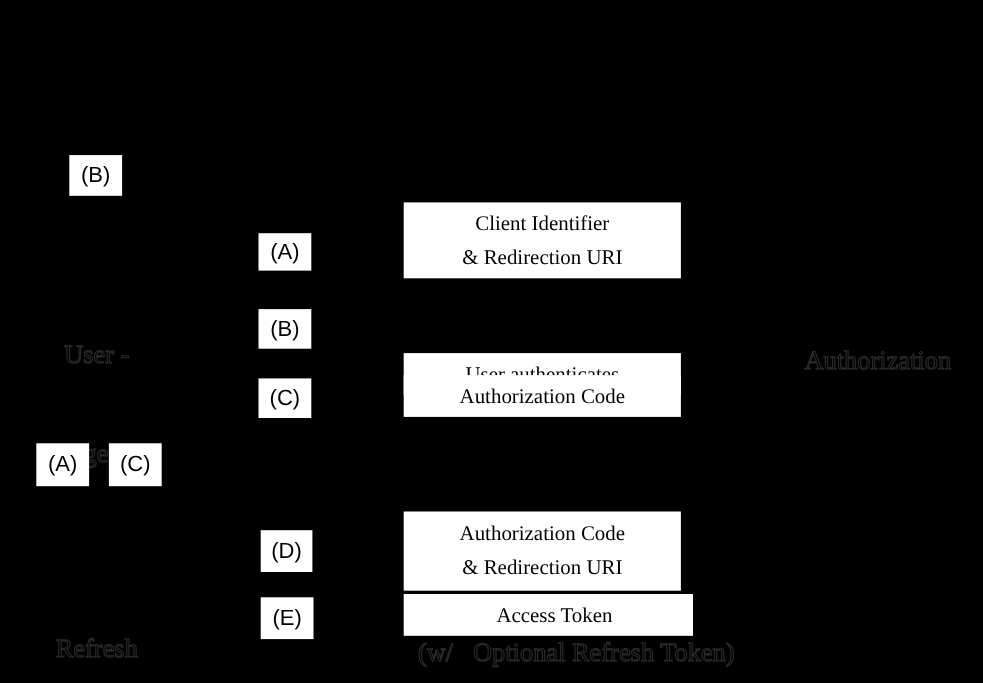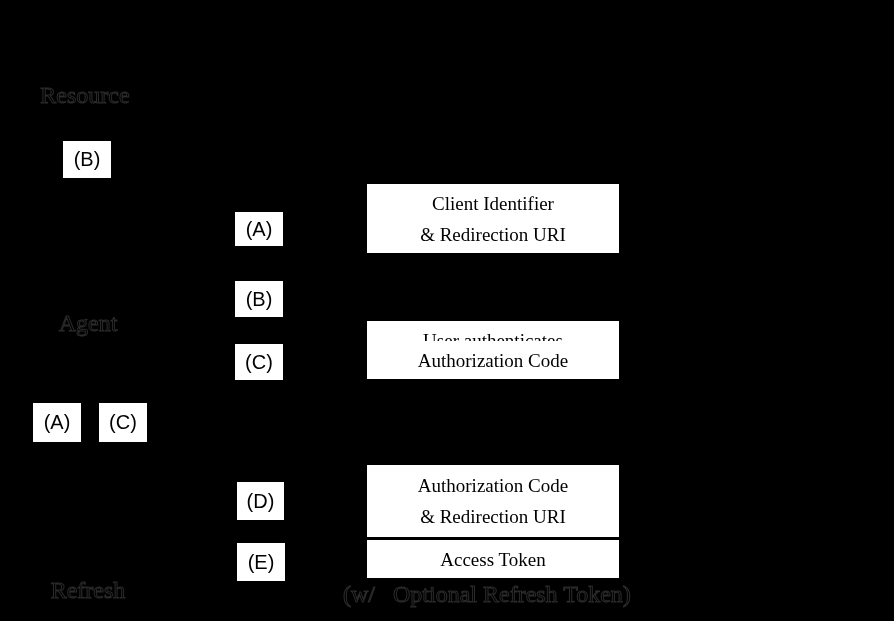--- a/index.html
+++ b/index.html
@@ -55,36 +55,38 @@
     justify-content: center;
   }
   .note {
     position: absolute;
     color: #000000;
     -webkit-text-stroke: 1px #2b2b2b;
     text-shadow: 0 0 1px #1f1f1f;
     font-family: "Liberation Serif", serif;
     font-size: 24px;
     white-space: pre;
+    margin-left: 37px;
   }
 </style>
 </head>
 <body>
 
 <div id="canvas">
 
   <div class="faint" style="left:15px; top:20px; width:140px;">
-    <div>Resource</div>
   </div>
 
   <div class="faint" style="left:28px; top:248px; width:120px;">
+    <div>User -</div>
     <div>Agent</div>
   </div>
 
   <div class="faint" style="left:708px; top:253px; width:180px;">
+    <div>Authorization</div>
   </div>
 
   <div class="faint" style="left:28px; top:515px; width:120px;">
     <div>Refresh</div>
   </div>
 
   <div class="step-box" style="left:63px; top:141px; width:48px; height:37px;">(B)</div>
 
   <div class="step-box" style="left:235px; top:212px; width:48px; height:34px;">(A)</div>
 
@@ -111,19 +113,19 @@
 
   <div class="msg-box" style="top:341px; height:38px;">
     <div>Authorization Code</div>
   </div>
 
   <div class="msg-box" style="top:465px; height:72px;">
     <div>Authorization Code</div>
     <div>&amp; Redirection URI</div>
   </div>
 
-  <div class="msg-box" style="top:540px; height:38px;">
+  <div class="msg-box" style="top:540px; height:38px;padding-left:11px;">
     <div>Access Token</div>
   </div>
 
   <div class="note" style="left:343px; top:581px;">(w/   Optional Refresh Token)</div>
 
 </div>
 
 </body></html>

